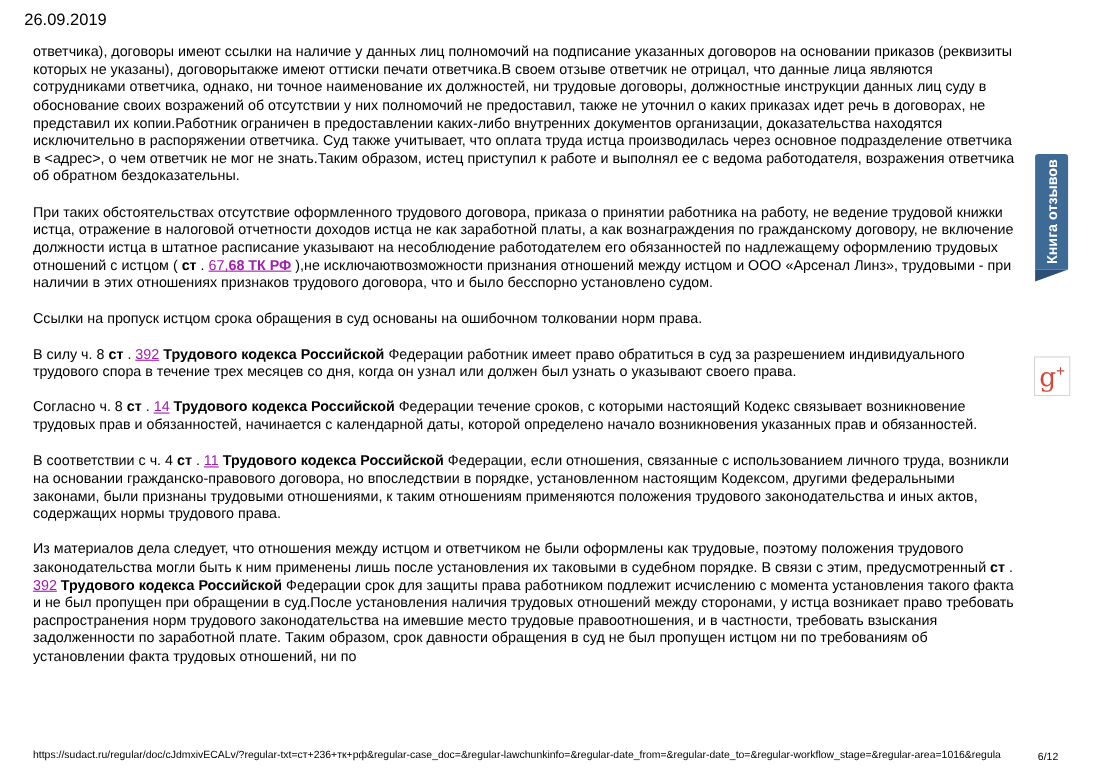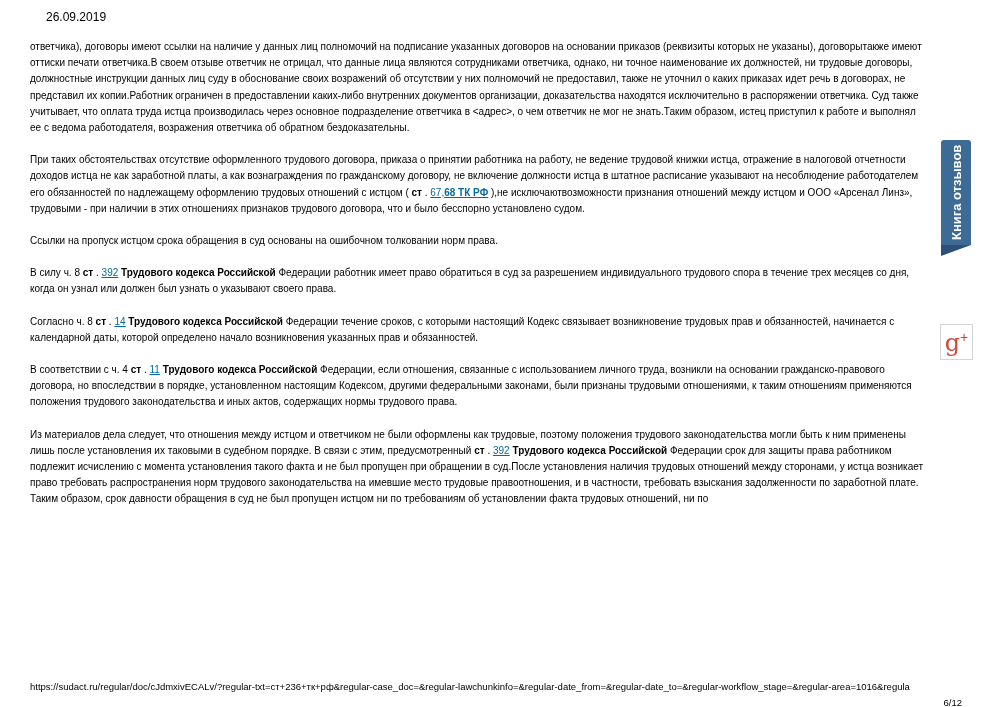--- a/index.html
+++ b/index.html
@@ -7,43 +7,43 @@
   body {
     width: 1000px; height: 707px;
     background: #ffffff;
     font-family: "Liberation Sans", sans-serif;
     color: #000;
     position: relative;
     overflow: hidden;
   }
   .print-header {
     position: absolute;
-    top: 10px; left: 46px; right: 30px;
+    top: 10px; left: 22px; right: 30px;
     height: 14px;
-    font-size: 12px;
+    font-size: 15px;
     color: #000;
   }
   .header-date { position: absolute; left: 0; top: 0; }
   .header-title {
     position: absolute; left: 0; right: 0; top: 0;
     text-align: center;
   }
   .content {
     position: absolute;
     top: 39px; left: 30px;
     width: 895px;
-    font-size: 10px;
+    font-size: 13px;
     line-height: 16.2px;
     color: #000;
     text-align: left;
   }
   .content p { margin: 0 0 16px 0; }
   .content b { font-weight: bold; }
   a.link {
-    color: #0369a1;
+    color: #a21caf;
     cursor: pointer;
   }
   a.link.bold { font-weight: bold; margin-top: 40px; }
   .feedback-tab {
     position: absolute;
     top: 140px; right: 29px;
     width: 30px; height: 105px;
     background: #3e6b96;
     border-radius: 3px 3px 0 0;
     cursor: pointer;
@@ -89,21 +89,21 @@
     left: 30px; right: 30px; bottom: 14px;
     height: 12px;
     font-size: 9.5px;
     color: #000;
   }
   .footer-url {
     position: absolute; left: 0; top: 0;
     max-width: 880px;
     white-space: nowrap; overflow: hidden;
   }
-  .footer-page { position: absolute; right: 8px; top: 16px; text-align: center; }
+  .footer-page { position: absolute; right: 8px; top: 2px; text-align: center; }
 </style>
 </head>
 <body>
 
 <div class="print-header">
   <span class="header-date">26.09.2019</span>
 </div>
 
 <div class="content" id="content">
     <p><span>ответчика), договоры имеют ссылки на наличие у данных лиц полномочий на подписание указанных договоров на основании приказов (реквизиты которых не указаны), договорытакже имеют оттиски печати ответчика.В своем отзыве ответчик не отрицал, что данные лица являются сотрудниками ответчика, однако, ни точное наименование их должностей, ни трудовые договоры, должностные инструкции данных лиц суду в обоснование своих возражений об отсутствии у них полномочий не предоставил, также не уточнил о каких приказах идет речь в договорах, не представил их копии.Работник ограничен в предоставлении каких-либо внутренних документов организации, доказательства находятся исключительно в распоряжении ответчика. Суд также учитывает, что оплата труда истца производилась через основное подразделение ответчика в &lt;адрес&gt;, о чем ответчик не мог не знать.Таким образом, истец приступил к работе и выполнял ее с ведома работодателя, возражения ответчика об обратном бездоказательны.</span></p>

